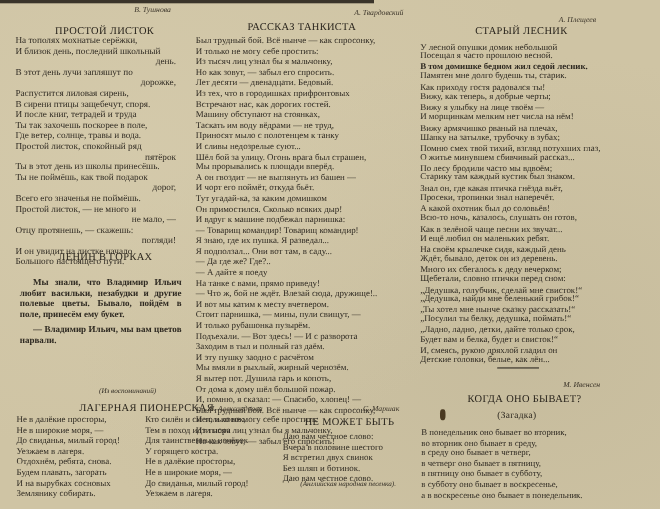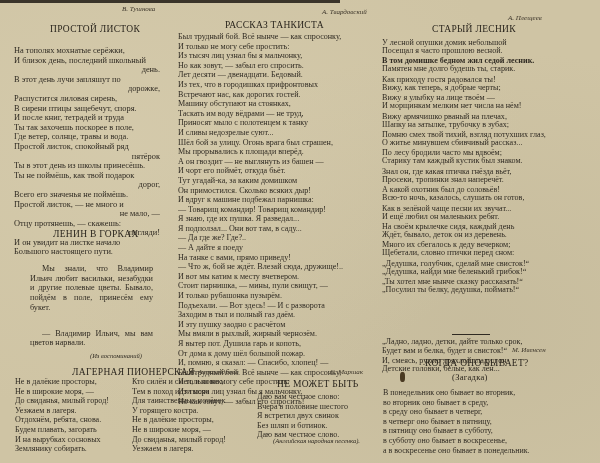--- a/index.html
+++ b/index.html
@@ -12,34 +12,34 @@
     font-family:"Liberation Serif", "DejaVu Serif", serif;
     color:#2f2a22;
   }
   .topbar { position:absolute; left:0; top:0; width:340px; height:3px; background:#3a342a; }
   .author { position:absolute; font-style:italic; font-size:7px; color:#3a3328; }
   .title { position:absolute; font-size:9.5px; letter-spacing:0.3px; color:#2a251d; white-space:nowrap; }
   .lines { position:absolute; font-size:8.4px; line-height:9.6px; white-space:nowrap; }
   .lines div { height:9.6px; }
   .ind { text-align:right; }
   .prose { position:absolute; font-size:8.2px; line-height:9.7px; text-align:justify; }
-  .prose p { margin:16px; text-indent:12px; }
+  .prose p { margin:4px; text-indent:12px;font-weight:bold; }
   .note { position:absolute; font-size:6.5px; font-style:italic; }
   .rule { position:absolute; height:1px; background:#2f2a22; }
   .blot { position:absolute; width:5px; height:10px; background:#4a3a22; border-radius:40%; }
 </style>
 </head>
 <body>
 
 <div class="topbar"></div>
 
 <section>
   <div class="author" style="left:122px;top:5px;">В. Тушнова</div>
   <div class="title" style="left:50px;top:24px;">ПРОСТОЙ ЛИСТОК</div>
-  <div class="lines" id="p1" style="left:14px;top:46px;width:146px;">
+  <div class="lines" id="p1" style="left:14px;top:32px;width:146px;">
       <div>На тополях мохнатые серёжки,</div>
       <div>И близок день, последний школьный</div>
       <div class="ind">день.</div>
       <div>В этот день лучи запляшут по</div>
       <div class="ind">дорожке,</div>
       <div>Распустится лиловая сирень,</div>
       <div>В сирени птицы защебечут, споря.</div>
       <div>И после книг, тетрадей и труда</div>
       <div>Ты так захочешь поскорее в поле,</div>
       <div>Где ветер, солнце, травы и вода.</div>
@@ -138,21 +138,21 @@
       <div style="height: 8.1px; line-height: 8.1px;">Как в зелёной чаще песни их звучат...</div>
       <div style="height: 10.3px; line-height: 8.1px;">И ещё любил он маленьких ребят.</div>
       <div style="height: 8.1px; line-height: 8.1px;">На своём крылечке сидя, каждый день</div>
       <div style="height: 10.3px; line-height: 8.1px;">Ждёт, бывало, деток он из деревень.</div>
       <div style="height: 8.1px; line-height: 8.1px;">Много их сбегалось к деду вечерком;</div>
       <div style="height: 10.3px; line-height: 8.1px;">Щебетали, словно птички перед сном:</div>
       <div style="height: 8.1px; line-height: 8.1px;">„Дедушка, голубчик, сделай мне свисток!“</div>
       <div style="height: 10.3px; line-height: 8.1px;">„Дедушка, найди мне беленький грибок!“</div>
       <div style="height: 8.1px; line-height: 8.1px;">„Ты хотел мне нынче сказку рассказать!“</div>
       <div style="height: 10.3px; line-height: 8.1px;">„Посулил ты белку, дедушка, поймать!“</div>
-      <div style="height: 8.1px; line-height: 8.1px; margin-top: 42px;">„Ладно, ладно, детки, дайте только срок,</div>
+      <div style="height: 8.1px; line-height: 8.1px;">„Ладно, ладно, детки, дайте только срок,</div>
       <div style="height: 10.3px; line-height: 8.1px;">Будет вам и белка, будет и свисток!“</div>
       <div style="height: 8.1px; line-height: 8.1px;">И, смеясь, рукою дряхлой гладил он</div>
       <div style="height: 10.3px; line-height: 8.1px;">Детские головки, белые, как лён...</div>
     </div>
   <div class="rule" style="left:452px;top:334px;width:38px;"></div>
 </section>
 
 <section>
   <div class="author" style="left:512px;top:346px;">М. Ивенсен</div>
   <div class="title" style="left:425px;top:358px;">КОГДА ОНО БЫВАЕТ?</div>

